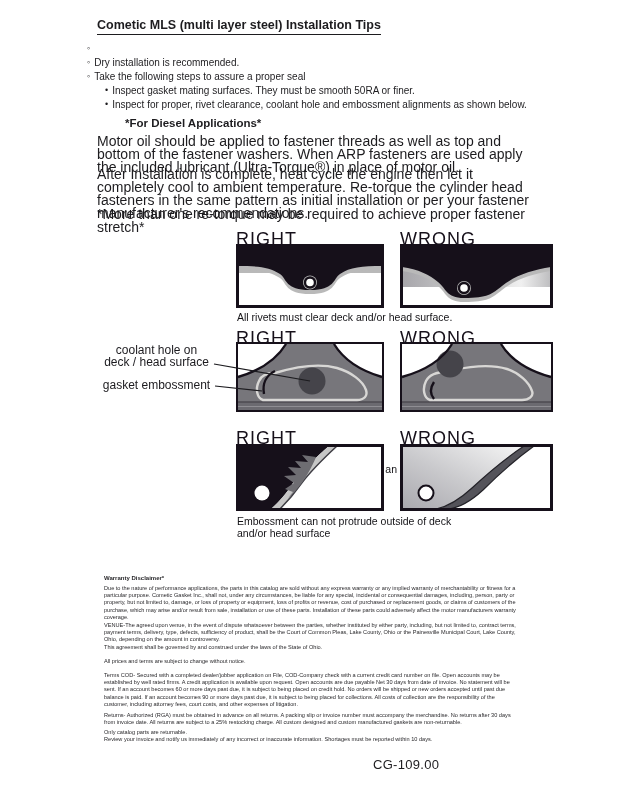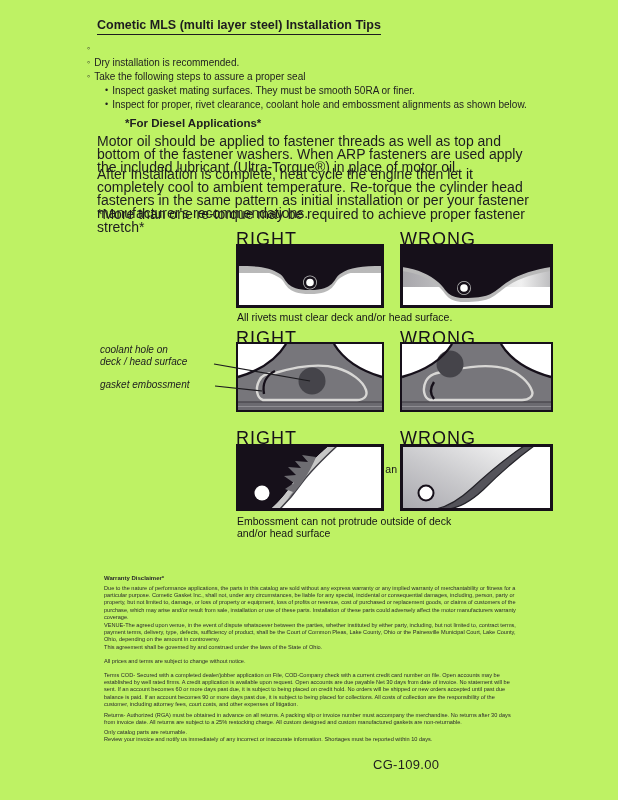--- a/index.html
+++ b/index.html
@@ -1,38 +1,38 @@
 <!DOCTYPE html>
 <html><head>
 <meta charset="utf-8">
 <style>
   html,body { margin:0; padding:0; background:#e8e8e8; }
   .page {
-    position:relative; width:618px; height:800px; background:#bef264;
+    position:relative; width:618px; height:800px; background:#ffffff;
     font-family:"Liberation Sans", sans-serif; color:#1d1c1f; overflow:hidden;
   }
   .abs { position:absolute; }
   .title {
     left:97px; top:18px; font-size:12.5px; font-weight:bold; letter-spacing:0px;
     border-bottom:1.6px solid #1d1c1f; padding-bottom:2px; display:inline-block;
   }
   .bullets { left:87px; top:43px; font-size:10px; line-height:13px; }
   .brow { display:flex; align-items:baseline; }
   .bmark { font-size:9px; margin-right:4px; position:relative; top:-1px; }
   .sub { margin-left:18px; }
   .h2 { left:97px; top:117px; font-size:11.5px; font-weight:bold;margin-left:28px; }
   .para { left:97px; width:440px; font-size:14px; line-height:13px; }
   .p1 { top:135px; }
   .p2 { top:168px; }
   .p3 { top:208px; }
   .dlabel { font-size:18px; letter-spacing:1px; text-align:left; color:#16101a; font-weight:normal; }
   .caption { font-size:10.5px; color:#141317; line-height:12px; }
   .panel { position:absolute; }
   .panel svg { display:block; width:100%; height:100%; }
-  .ann { font-size:10px; text-align:left; width:113px; left:100px; line-height:12px; color:#1c1b1f;font-style:italic; }
+  .ann { font-size:12px; text-align:center; width:113px; left:100px; line-height:12px; color:#1c1b1f; }
   .warr { left:104px; width:414px; font-size:5.6px; line-height:7.2px; color:#2a292c; }
   .warrhead { font-size:6px; font-weight:bold; }
   .doccode { left:373px; top:757px; font-size:13px; letter-spacing:0.3px; color:#1d1c1f; }
 </style>
 </head>
 <body>
 
 <div class="page">
 
   <div class="abs title">Cometic MLS (multi layer steel) Installation Tips</div>

